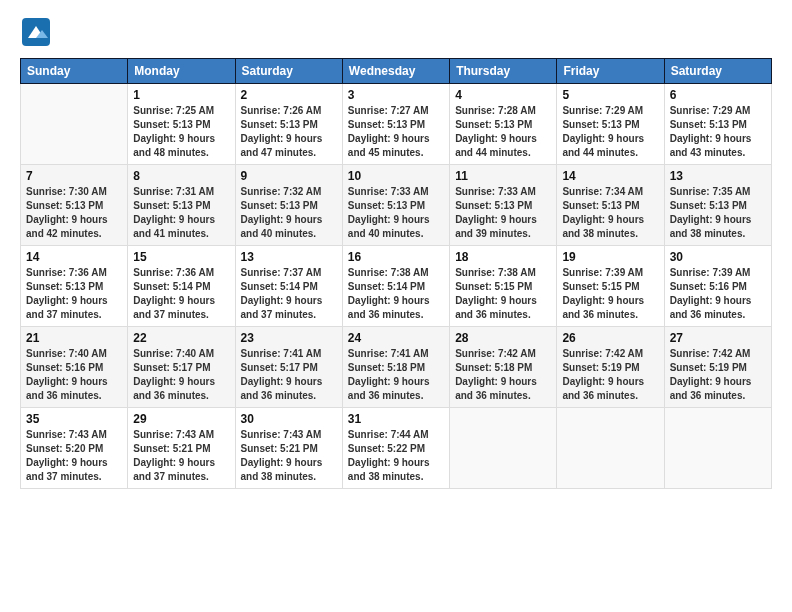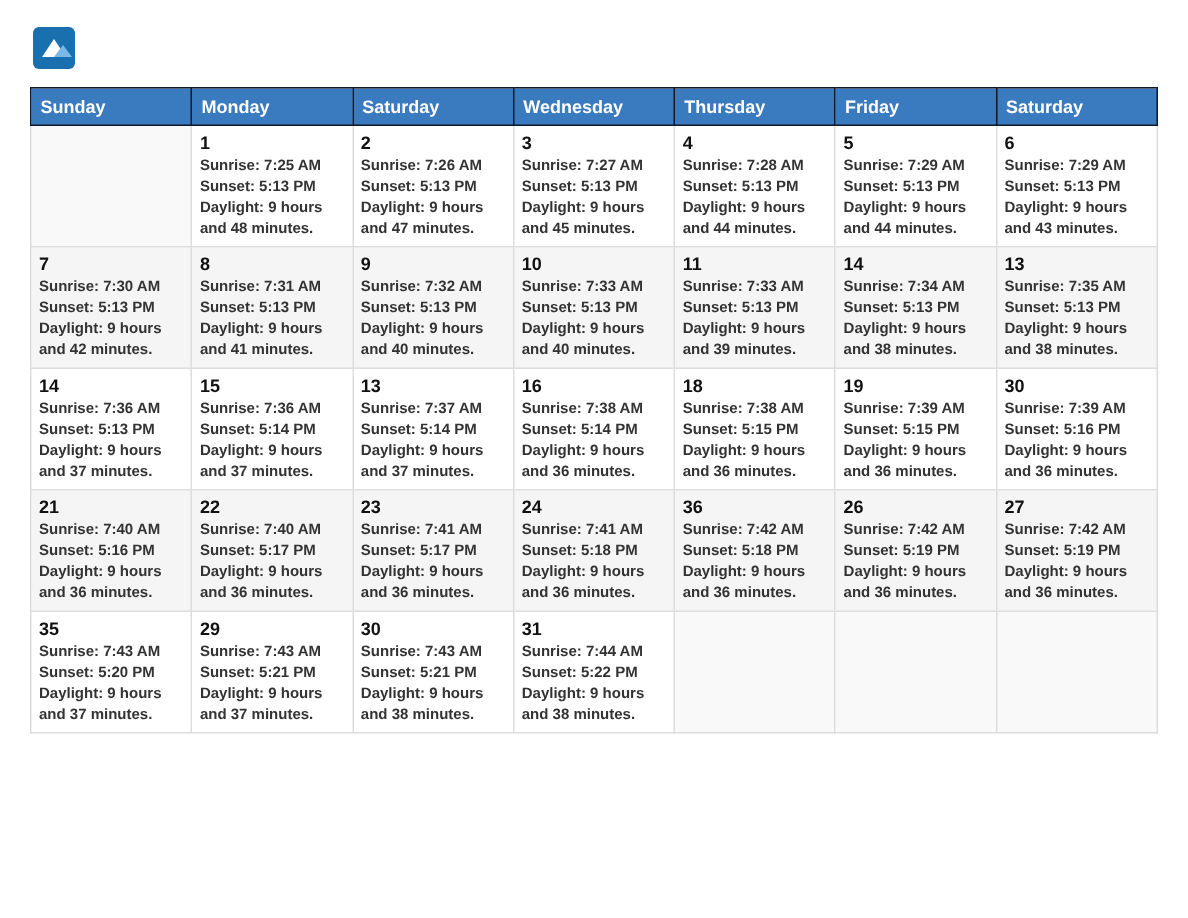--- a/index.html
+++ b/index.html
@@ -220,21 +220,21 @@
           </td>
           <td>
             <div class="day-num">23</div>
             <div class="day-info">Sunrise: 7:41 AM<br>Sunset: 5:17 PM<br>Daylight: 9 hours and 36 minutes.</div>
           </td>
           <td>
             <div class="day-num">24</div>
             <div class="day-info">Sunrise: 7:41 AM<br>Sunset: 5:18 PM<br>Daylight: 9 hours and 36 minutes.</div>
           </td>
           <td>
-            <div class="day-num">36</div>
+            <div class="day-num">28</div>
             <div class="day-info">Sunrise: 7:42 AM<br>Sunset: 5:18 PM<br>Daylight: 9 hours and 36 minutes.</div>
           </td>
           <td>
             <div class="day-num">26</div>
             <div class="day-info">Sunrise: 7:42 AM<br>Sunset: 5:19 PM<br>Daylight: 9 hours and 36 minutes.</div>
           </td>
           <td>
             <div class="day-num">27</div>
             <div class="day-info">Sunrise: 7:42 AM<br>Sunset: 5:19 PM<br>Daylight: 9 hours and 36 minutes.</div>
           </td>

